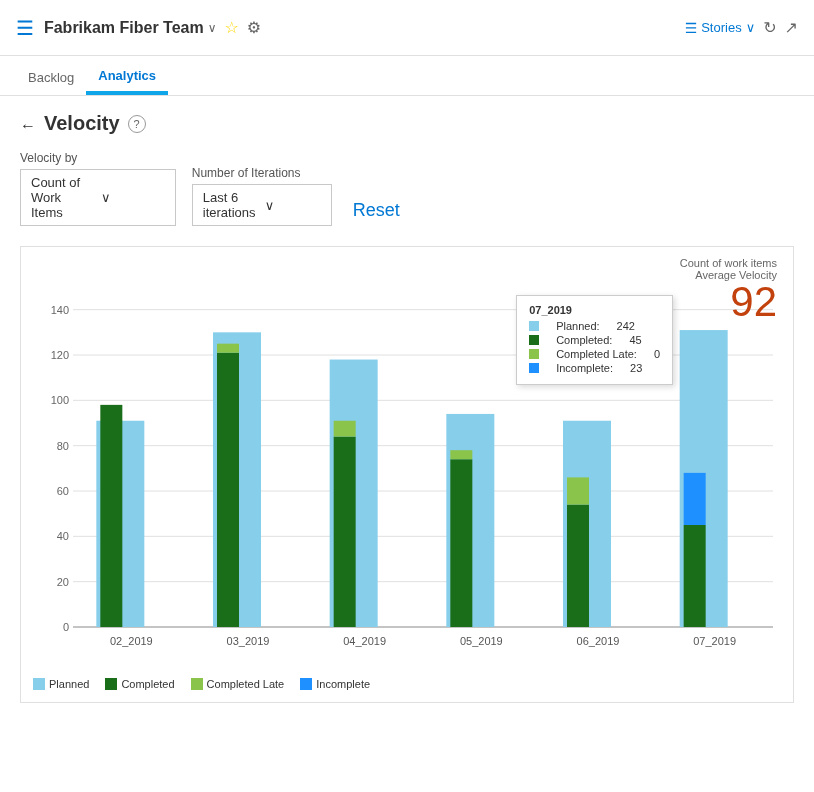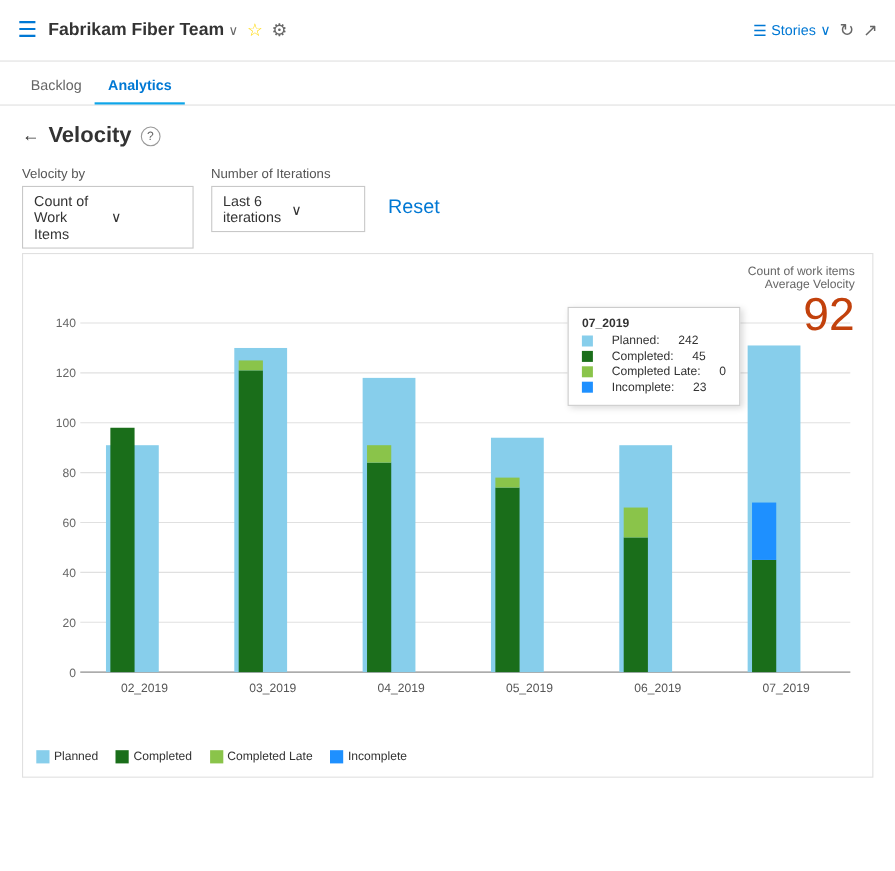--- a/index.html
+++ b/index.html
@@ -11,47 +11,47 @@
     .header-controls { display: flex; align-items: center; gap: 8px; margin-left: 4px; }
     .chevron-icon { color: #666; font-size: 12px; cursor: pointer; }
     .star-icon { color: #ffd700; font-size: 16px; }
     .people-icon { color: #666; font-size: 16px; }
     .header-right { margin-left: auto; display: flex; align-items: center; gap: 8px; }
     .stories-btn { display: flex; align-items: center; gap: 4px; color: #0078d4; font-size: 13px; cursor: pointer; border: none; background: none; }
     .refresh-icon, .expand-icon { color: #666; font-size: 16px; cursor: pointer; }
 
     .nav-tabs { display: flex; padding: 0 16px; border-bottom: 1px solid #e0e0e0; height: 40px; align-items: flex-end; }
     .nav-tab { padding: 8px 12px; font-size: 13px; color: #666; cursor: pointer; border-bottom: 2px solid transparent; text-decoration: none; }
-    .nav-tab.active { color: #0078d4; border-bottom: 2px solid #0ea5e9; font-weight: 600; }
+    .nav-tab.active { color: #0078d4; border-bottom: 4px solid #0ea5e9; font-weight: 600; }
 
     .page-content { padding: 16px 20px; }
 
     .page-header { display: flex; align-items: center; gap: 8px; margin-bottom: 16px; }
     .back-btn { background: none; border: none; cursor: pointer; color: #333; font-size: 16px; }
     .page-title { font-size: 20px; font-weight: 600; color: #333; }
     .help-icon { color: #666; font-size: 14px; cursor: pointer; }
 
-    .filters { display: flex; gap: 16px; margin-bottom: 4px; }
+    .filters { display: flex; align-items: flex-end; gap: 16px; margin-bottom: 20px; }
     .filter-group { display: flex; flex-direction: column; gap: 4px; }
     .filter-label { font-size: 12px; color: #555; }
     .filter-select { display: flex; align-items: center; border: 1px solid #c8c8c8; padding: 5px 10px; background: #fff; cursor: pointer; font-size: 13px; gap: 6px; min-width: 140px; }
     .filter-select span { flex: 1; }
     .reset-btn { background: none; border: none; color: #0078d4; cursor: pointer; font-size: 18px; padding: 5px; }
 
     .chart-area { background: #fff; border: 1px solid #e0e0e0; padding: 12px; position: relative; }
     .chart-meta { position: absolute; top: 10px; right: 16px; text-align: right; }
 
     .tooltip-box { position: absolute; top: 48px; right: 120px; background: #fff; border: 1px solid #ccc; padding: 8px 12px; font-size: 11px; z-index: 10; box-shadow: 2px 2px 6px rgba(0,0,0,0.15); }
     .tooltip-title { font-weight: 600; margin-bottom: 4px; }
     .tooltip-row { display: flex; align-items: center; gap: 17px; margin: 2px 0; }
     .tooltip-swatch { width: 10px; height: 10px; display: inline-block; }
 
     .chart-svg-container { margin-top: 8px; }
 
-    .legend { display: flex; gap: 16px; padding: 8px 0 0 0; align-items: flex-start; margin-top: 20px; }
+    .legend { display: flex; gap: 16px; padding: 8px 0 0 0; align-items: flex-start; }
     .legend-item { display: flex; align-items: center; gap: 4px; font-size: 11px; }
     .legend-swatch { width: 12px; height: 12px; display: inline-block; }
   </style>
 </head>
 <body>
 
 <div class="header">
   <span class="header-icon">☰</span>
   <span class="team-name">Fabrikam Fiber Team</span>
   <div class="header-controls">

